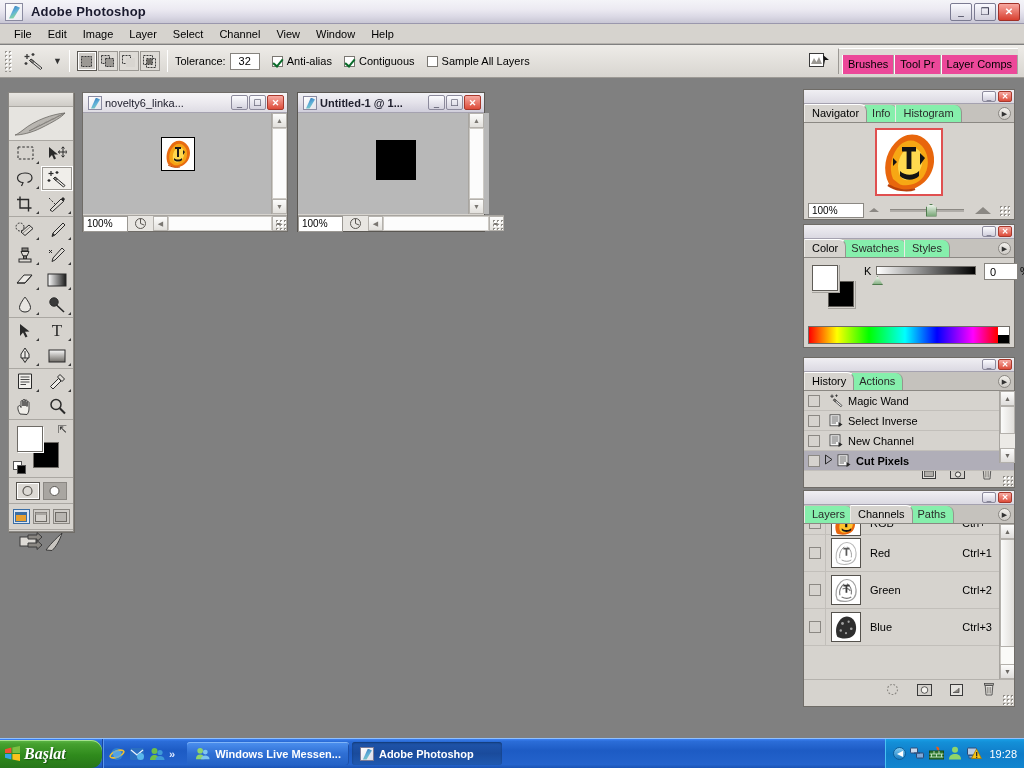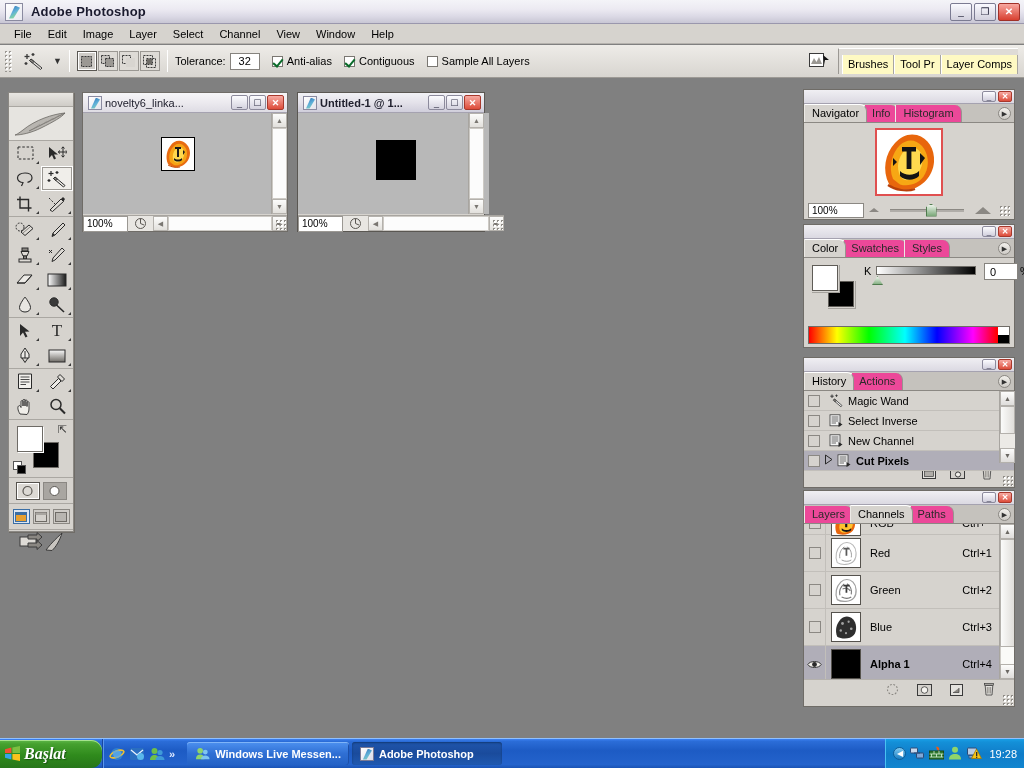--- a/index.html
+++ b/index.html
@@ -79,21 +79,21 @@
     content:''; position:absolute;left:2px;top:0px;width:4px;height:8px;
     border:solid #0a6b2a; border-width:0 2px 2px 0; transform:rotate(40deg);
   }
   .palette-well{
     margin-left:auto; display:flex; align-items:center; height:33px; padding-right:6px;
   }
   .pw-icon{width:26px;height:24px;margin-right:6px;display:flex;align-items:center;justify-content:center;}
   .pw-tabs{display:flex;align-items:flex-end;height:26px;border-left:1px solid #9b9893;
     background:#dedbd6; padding-left:3px; border-top:1px solid #fff;}
   .pw-tab{
-    font-size:11px; color:#000; padding:3px 5px 4px 5px; background:#fef9c3;
+    font-size:11px; color:#000; padding:3px 5px 4px 5px; background:#ec4899;
     border-left:1px solid #fff; border-right:1px solid #a9a6a1; white-space:nowrap;
     overflow:hidden;
   }
   
   #toolbox{
     position:absolute; left:8px; top:92px; width:66px; height:440px;
     background:#d6d3ce; border:1px solid #8b8883;
     box-shadow:1px 1px 0 #6f6c67;
   }
   #tb-header{height:14px;background:linear-gradient(to bottom,#e8e6e2,#cfccc7);border-bottom:1px solid #aaa7a2;}
@@ -150,21 +150,21 @@
     background-image:radial-gradient(#fff 38%,transparent 39%),radial-gradient(#908d88 38%,transparent 39%);
     background-size:4px 4px,4px 4px;background-position:1px 1px,0 0;}
   
   .pal{position:absolute;background:#d6d3ce;border:1px solid #6f6c67;}
   .pal-bar{height:14px;background:linear-gradient(to bottom,#f0eff3,#dbd9e2);
     border-bottom:1px solid #a5a2b0;display:flex;align-items:center;justify-content:flex-end;padding-right:2px;gap:2px;}
   .pal-bar .pb{width:14px;height:11px;border:1px solid #8c8a9c;border-radius:2px;
     background:linear-gradient(to bottom,#fcfcff,#d0cedc);display:flex;align-items:center;justify-content:center;font-size:8px;color:#303046;}
   .pal-bar .pb.close{background:linear-gradient(to bottom,#f7aaa2,#dd4c3a);border-color:#a8382c;color:#fff;font-weight:bold;}
   .pal-tabs{height:19px;display:flex;align-items:flex-end;background:#c5c2bd;border-bottom:1px solid #8b8883;position:relative;}
-  .ptab{font-size:11px;padding:2px 7px 3px 7px;color:#2a2a2a;background:#ec4899;
+  .ptab{font-size:11px;padding:2px 7px 3px 7px;color:#2a2a2a;background:#86efac;
     border-left:1px solid #eceae6;border-right:1px solid #97948f;
     border-top-right-radius:7px; margin-right:-3px;}
   .ptab.active{background:#d6d3ce;color:#000;border-top:1px solid #fff;z-index:2;position:relative;}
   .ptab-menu{position:absolute;right:3px;top:3px;width:13px;height:13px;border-radius:50%;
     border:1px solid #8b8883;background:linear-gradient(to bottom,#f2f0ec,#cfccc7);
     display:flex;align-items:center;justify-content:center;font-size:7px;color:#333;}
   .nav-thumbarea{height:78px;display:flex;align-items:center;justify-content:center;background:#d6d3ce;}
   .nav-thumb{width:68px;height:68px;border:2px solid #e05050;position:relative;background:#fff;}
   .nav-foot{height:18px;display:flex;align-items:center;padding:0 4px;gap:5px;}
   .nav-zoom{width:56px;height:15px;background:#fff;border:1px solid #8b8883;font-size:10px;
@@ -960,31 +960,20 @@
               <circle cx="19" cy="10" r="1.3"></circle>
               <circle cx="22" cy="18" r="1.5"></circle>
               <circle cx="10" cy="20" r="1.4"></circle>
               <circle cx="16" cy="23" r="1.2"></circle>
             </g>
         </svg>
       </div>
       <div class="ch-name">Blue</div>
       <div class="ch-key">Ctrl+3</div>
     </div>
-    <div class="ch-row sel">
-      <div class="ch-eye">
-        <svg width="15" height="11" viewBox="0 0 15 11">
-          <path d="M0.8 5.5 C3 1.5 12 1.5 14.2 5.5 C12 9.5 3 9.5 0.8 5.5 Z" fill="#f0eee9" stroke="#2a2a2a" stroke-width="0.9"></path>
-          <circle cx="7.5" cy="5.5" r="2.4" fill="#2a2a2a"></circle>
-        </svg>
-      </div>
-      <div class="ch-thumb" style="background:#000;"></div>
-      <div class="ch-name">Alpha 1</div>
-      <div class="ch-key">Ctrl+4</div>
-    </div>
     <div class="vscroll">
       <div class="vs-arrow">▲</div>
       <div style="position:absolute;top:15px;bottom:15px;left:0;width:15px;background:#fafaf8;border-left:1px solid #cdcac5;"></div>
       <div class="vs-thumb" style="top:15px;height:108px;"></div>
       <div class="vs-arrow" style="position:absolute;bottom:0;">▼</div>
     </div>
   </div>
   <div class="pal-foot" style="gap:17px;padding-right:18px;">
     <div class="foot-ico">
       <svg width="13" height="13">

